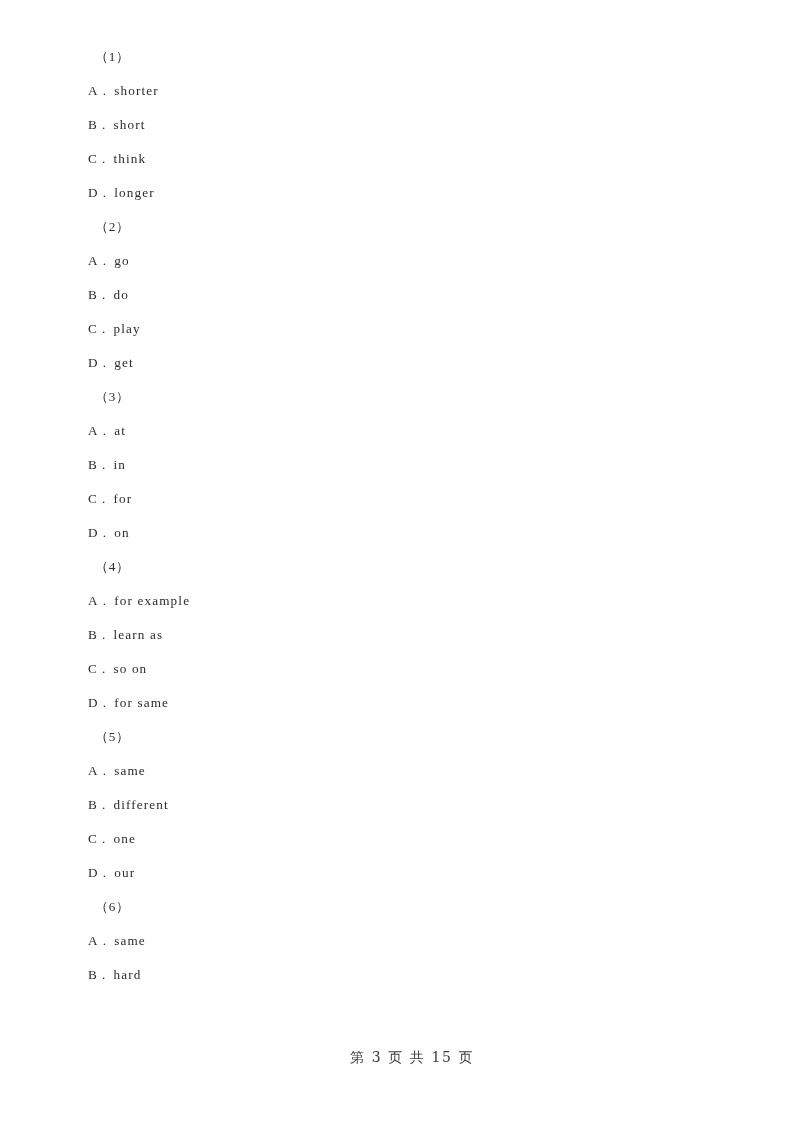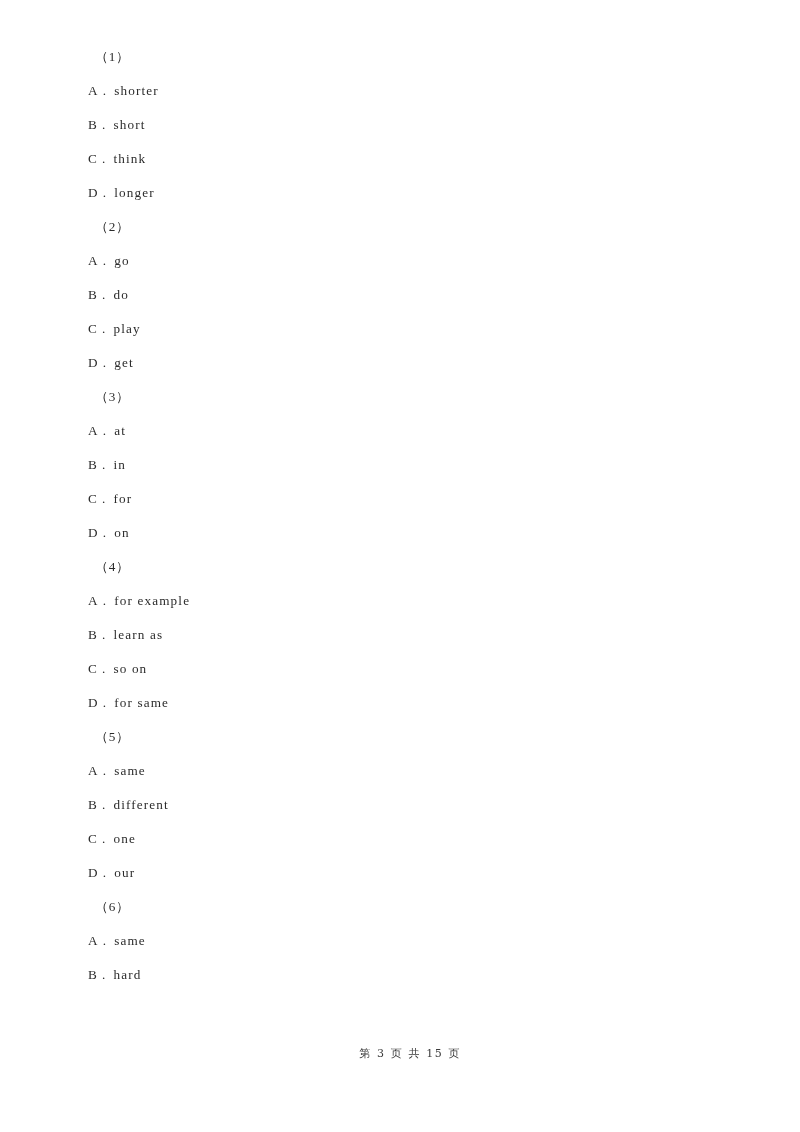--- a/index.html
+++ b/index.html
@@ -88,21 +88,21 @@
     padding: 0;
   }
 
   
   .footer {
     position: absolute;
     left: 0;
     top: 1033px;
     width: 800px;
     text-align: center;
-    font-size: 11px;
+    font-size: 14px;
     letter-spacing: 1.6px;
     color: #3a3a3a;
     font-family: "DejaVu Serif", "Liberation Serif", serif;
     white-space: pre;
   }
   .footer .fnum {
     letter-spacing: 1.6px;
   }
 </style>
 </head>

